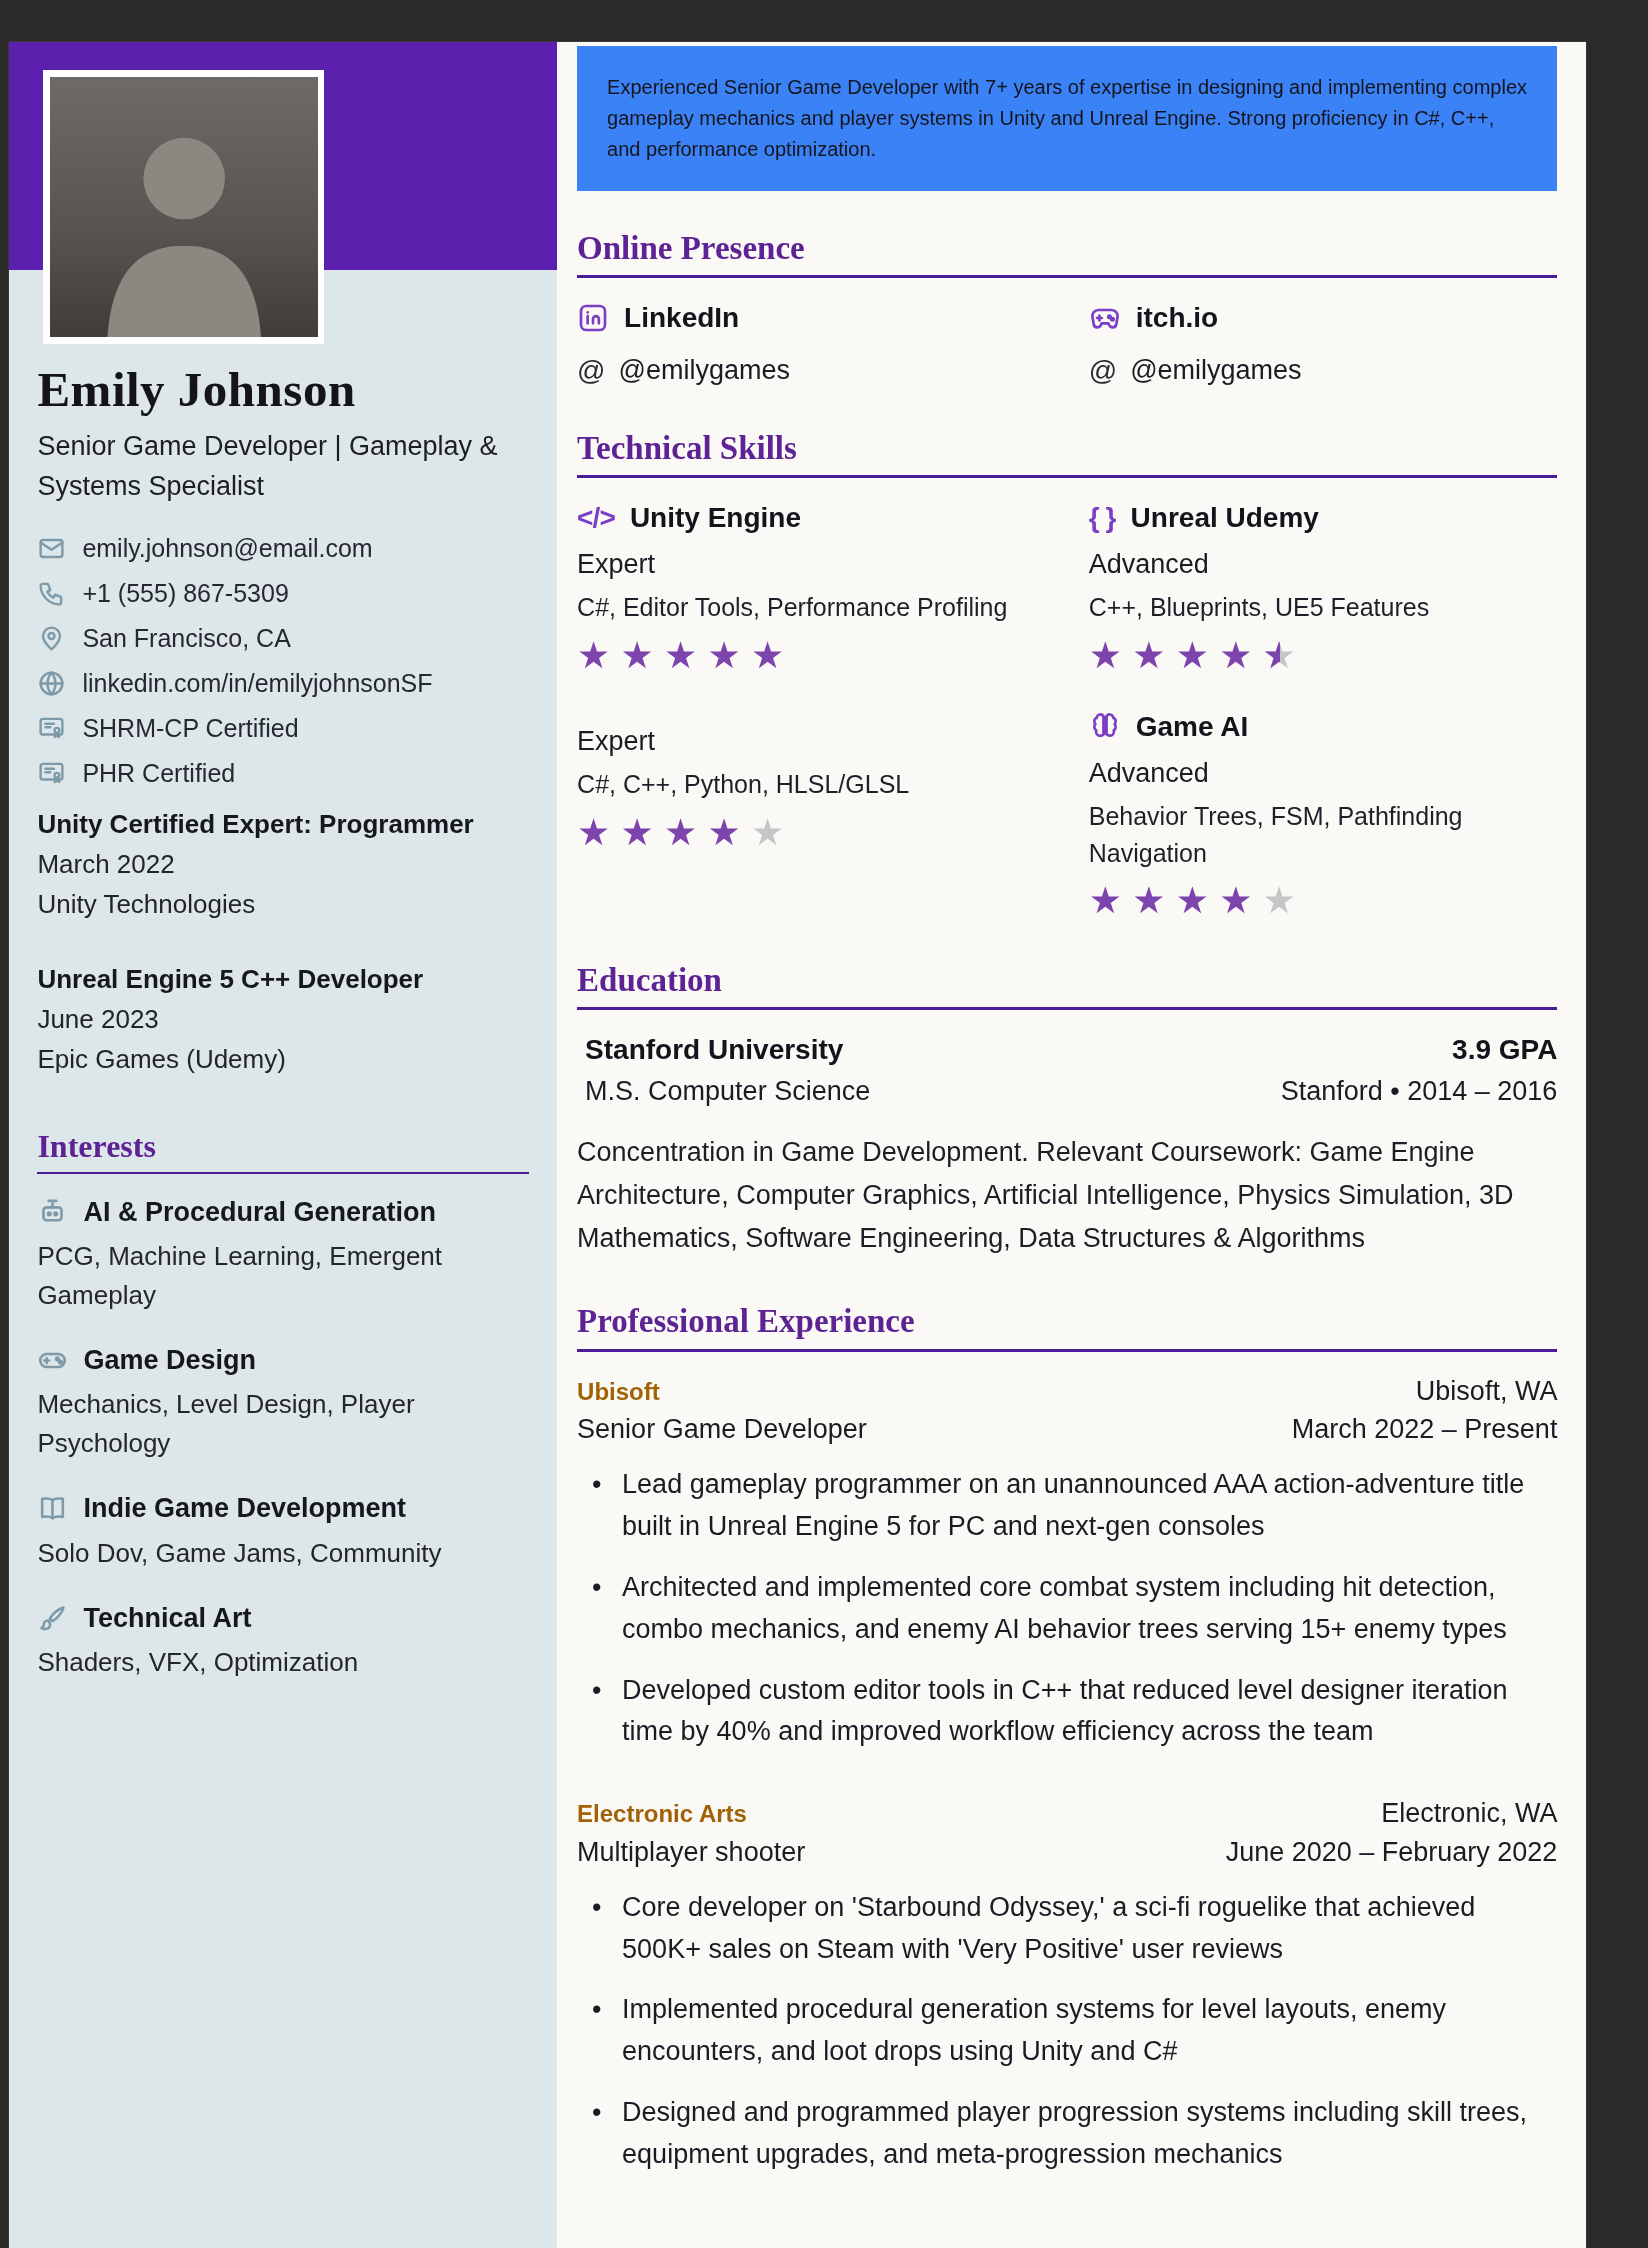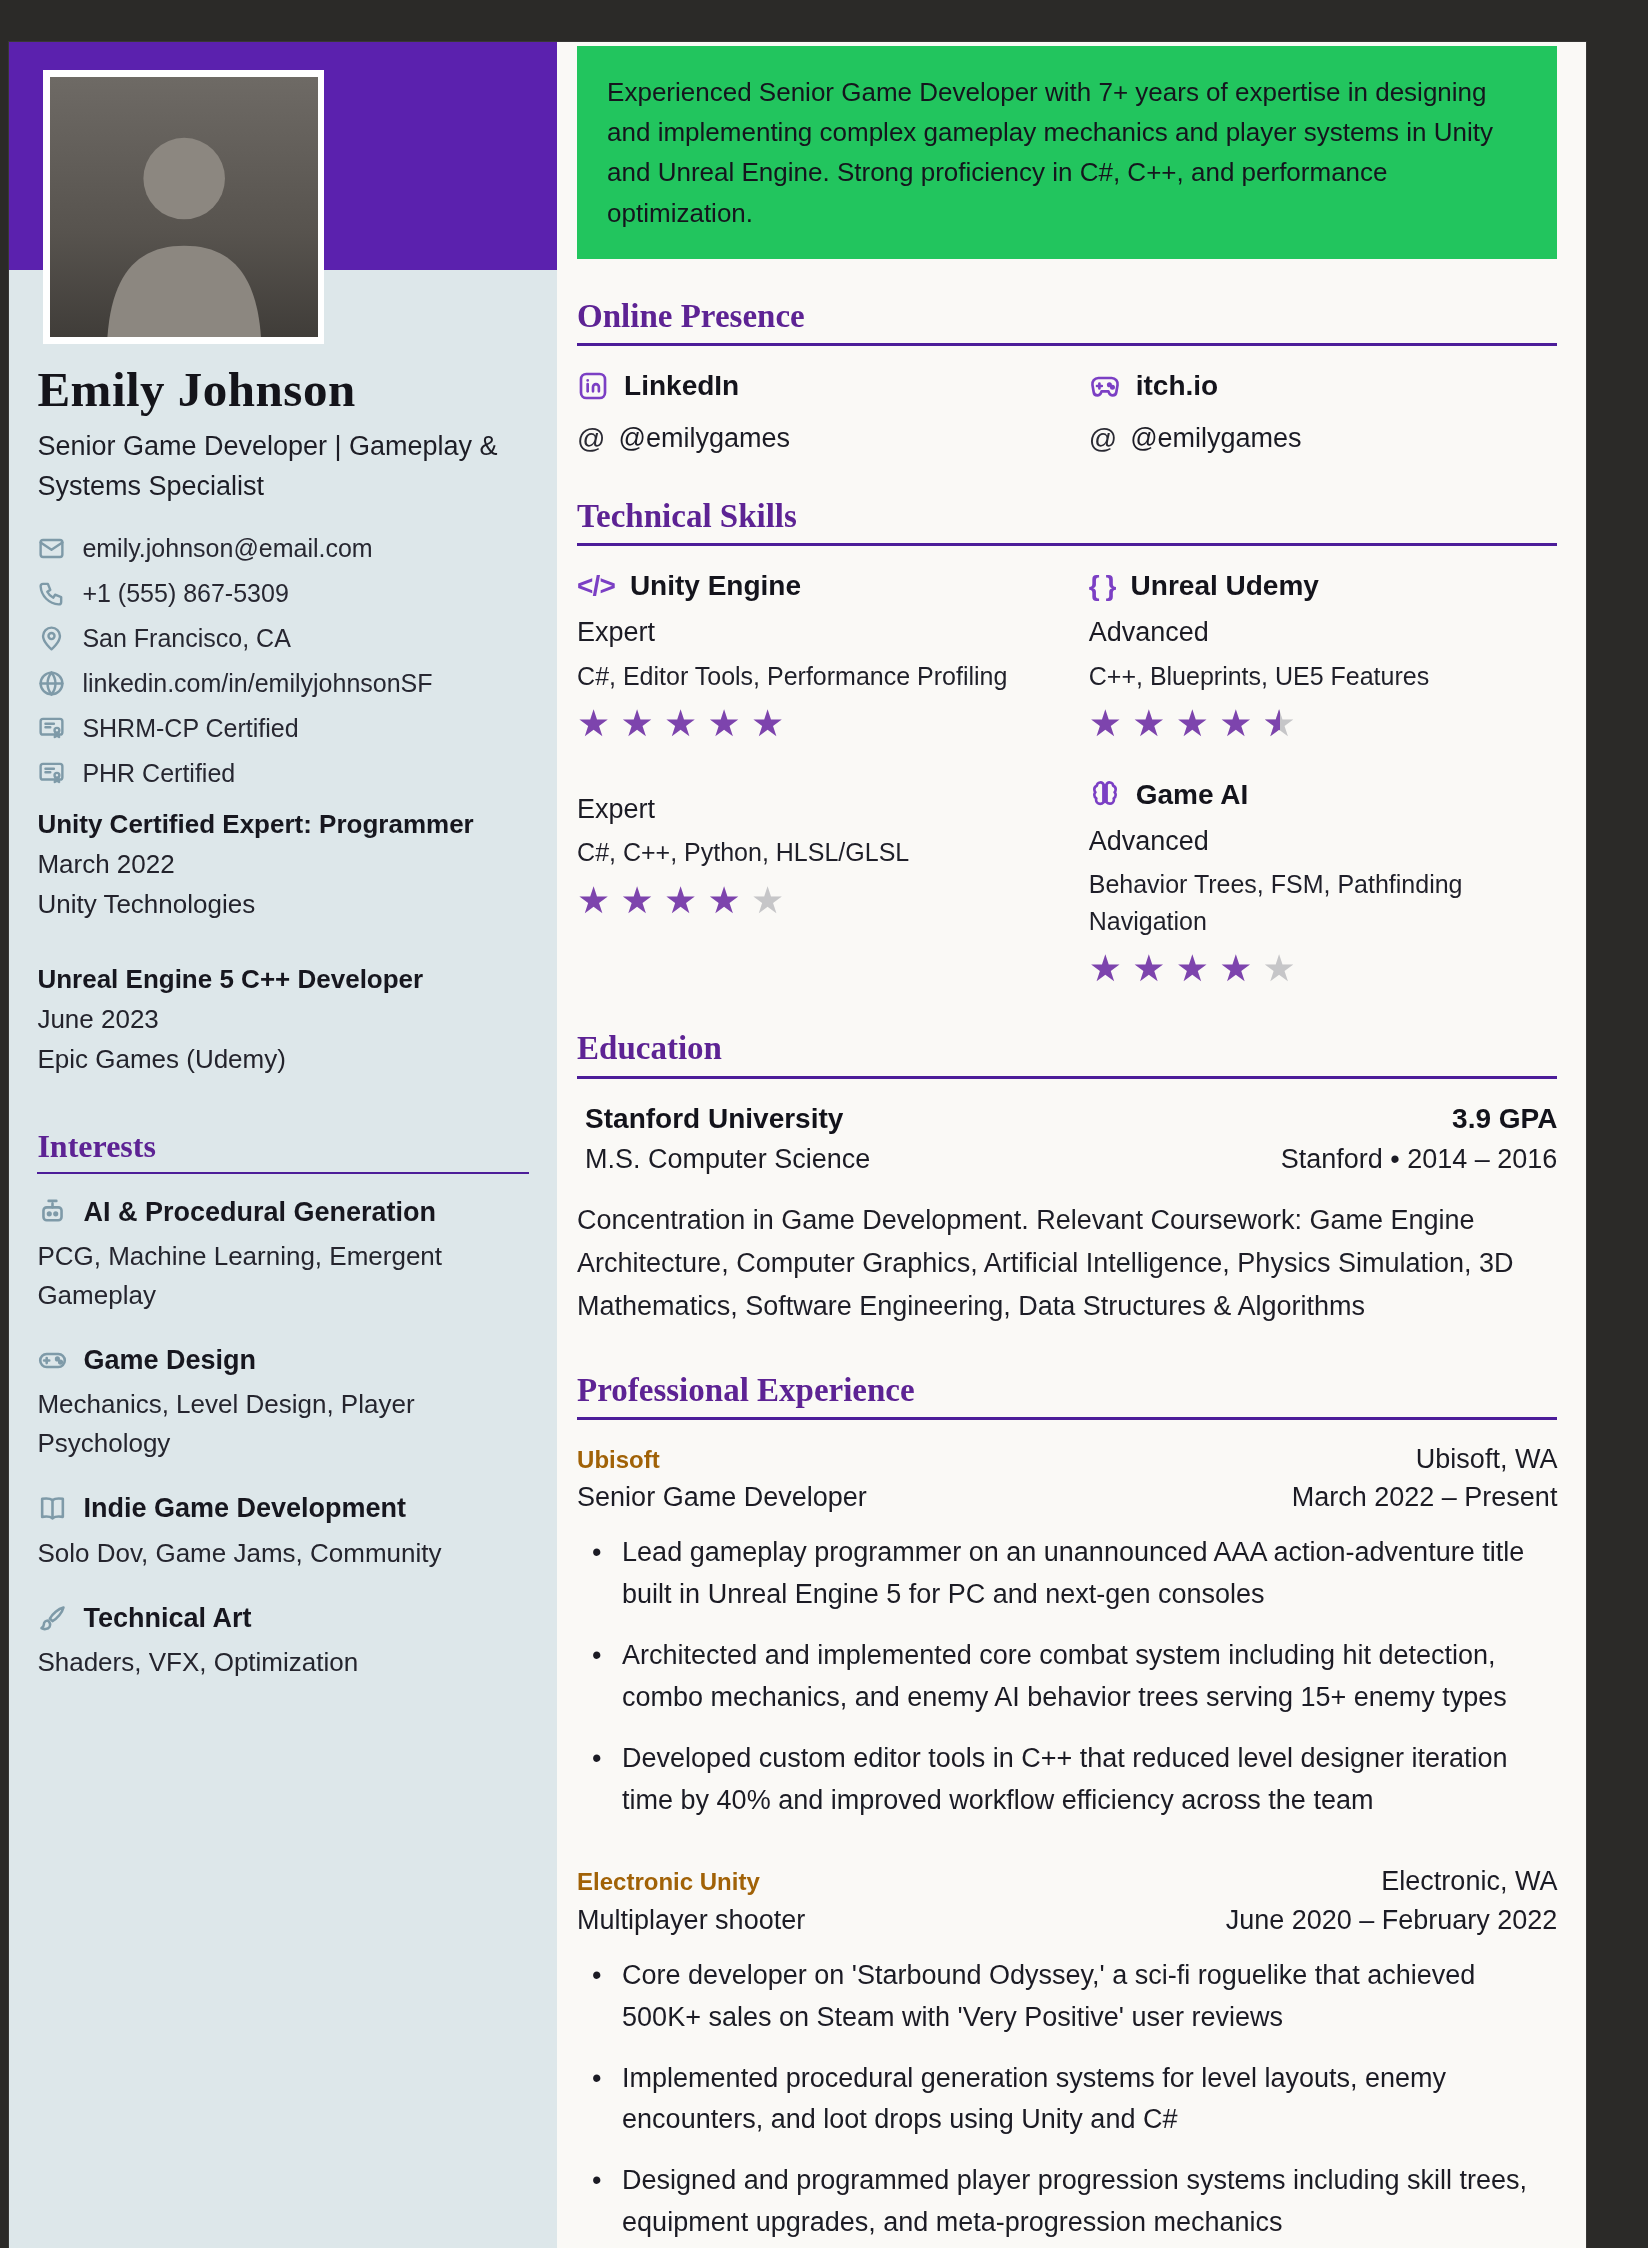--- a/index.html
+++ b/index.html
@@ -46,21 +46,21 @@
   .cert-name{font-weight:bold;color:#17171f;}
   .interest{margin-bottom:30px;}
   .interest-head{display:flex;align-items:center;gap:15px;}
   .iicon{width:31px;height:31px;flex:none;color:#7e9aa8;display:inline-flex;}
   .iicon svg{width:100%;height:100%;}
   .interest-name{font-weight:bold;font-size:27px;color:#17171f;}
   .interest-detail{font-size:26px;line-height:1.5;color:#25252e;margin-top:9.4px;}
   
   .main{flex:1;padding:3.7px 29px 37px 19.7px;box-sizing:border-box;}
   .summary{
-    background:#22c55e;padding:26px 30px;font-size:26px;line-height:1.55;color:#15151d;
+    background:#3b82f6;padding:26px 30px;font-size:20px;line-height:1.55;color:#15151d;
   }
   .main-h{
     font-family:"Liberation Serif","DejaVu Serif",serif;
     font-size:33px;font-weight:bold;color:#5d2394;
     border-bottom:3.7px solid #4c1d99;padding-bottom:8.4px;margin:43px 0 24px 0;
   }
   .main-h.first{margin-top:39px;}
   .two-col{display:grid;grid-template-columns:1fr 1fr;column-gap:43px;row-gap:37px;}
   .profile-head,.skill-head{display:flex;align-items:center;gap:15px;}
   .picon{width:32px;height:32px;flex:none;color:#7b3fc4;display:inline-flex;}
@@ -358,21 +358,21 @@
         </div>
         <ul class="bullets">
           <li>Lead gameplay programmer on an unannounced AAA action-adventure title built in Unreal Engine 5 for PC and next-gen consoles</li>
           <li>Architected and implemented core combat system including hit detection, combo mechanics, and enemy AI behavior trees serving 15+ enemy types</li>
           <li>Developed custom editor tools in C++ that reduced level designer iteration time by 40% and improved workflow efficiency across the team</li>
         </ul>
       </div>
 
       <div class="job">
         <div class="job-row">
-          <span class="company">Electronic Unity</span>
+          <span class="company">Electronic Arts</span>
           <span>Electronic, WA</span>
         </div>
         <div class="job-row">
           <span>Multiplayer shooter</span>
           <span>June 2020 – February 2022</span>
         </div>
         <ul class="bullets">
           <li>Core developer on 'Starbound Odyssey,' a sci-fi roguelike that achieved 500K+ sales on Steam with 'Very Positive' user reviews</li>
           <li>Implemented procedural generation systems for level layouts, enemy encounters, and loot drops using Unity and C#</li>
           <li>Designed and programmed player progression systems including skill trees, equipment upgrades, and meta-progression mechanics</li>

